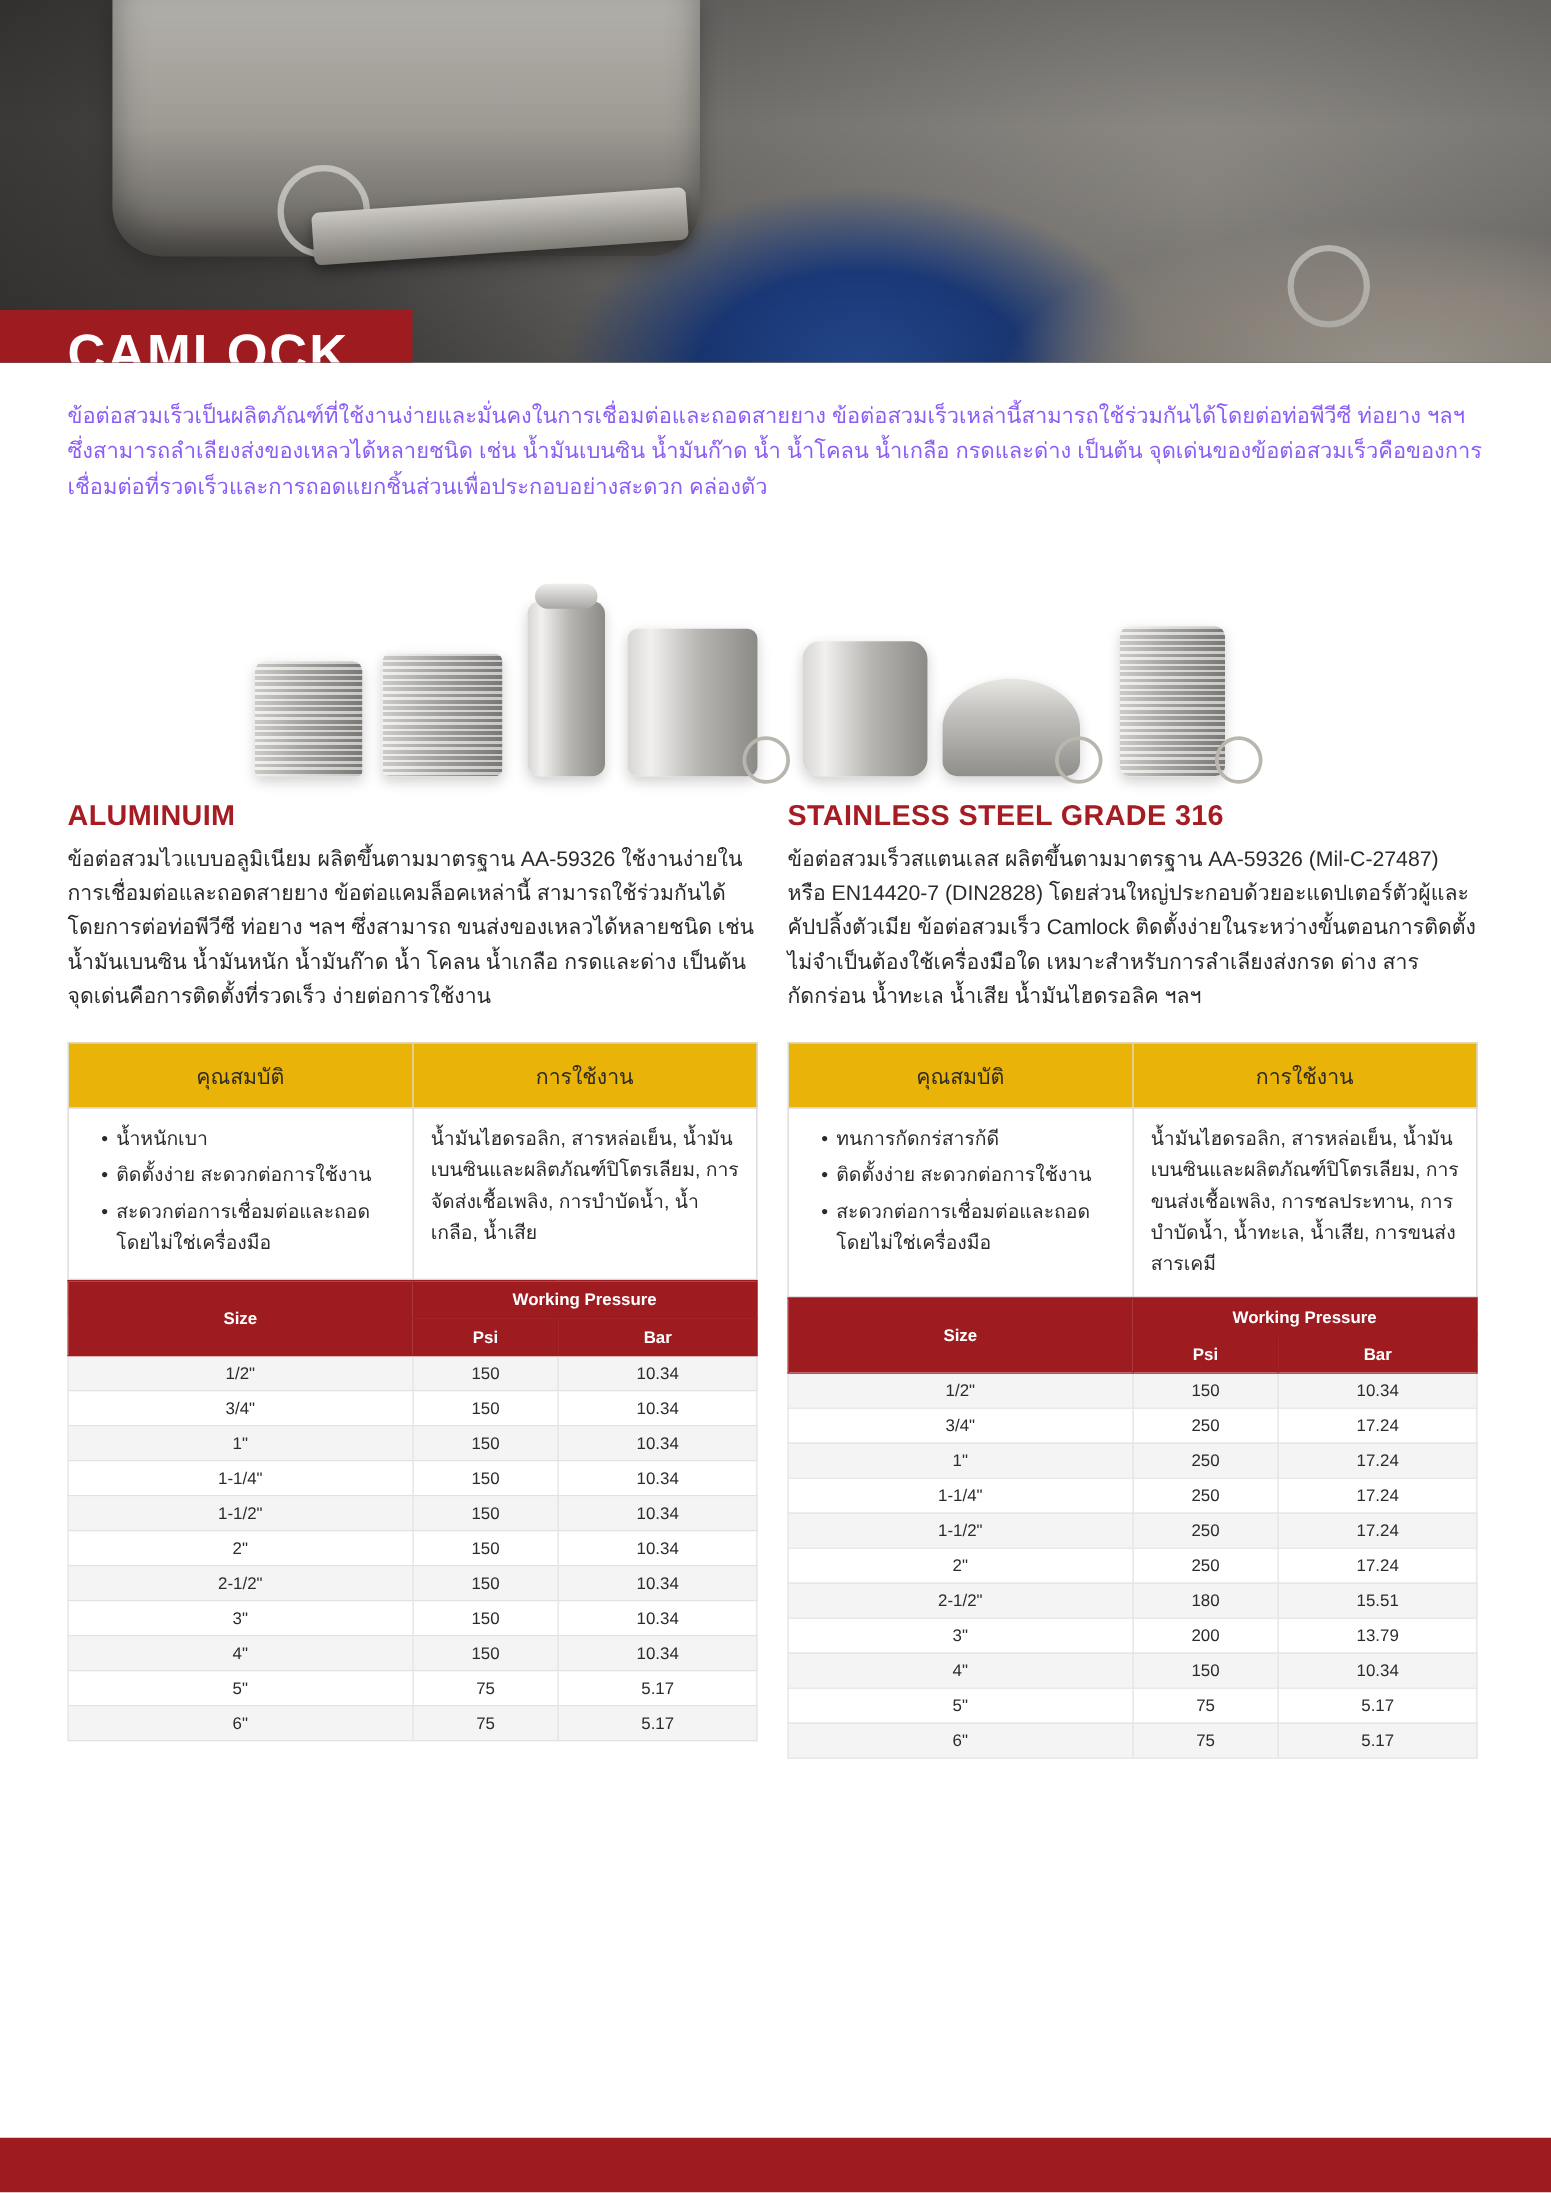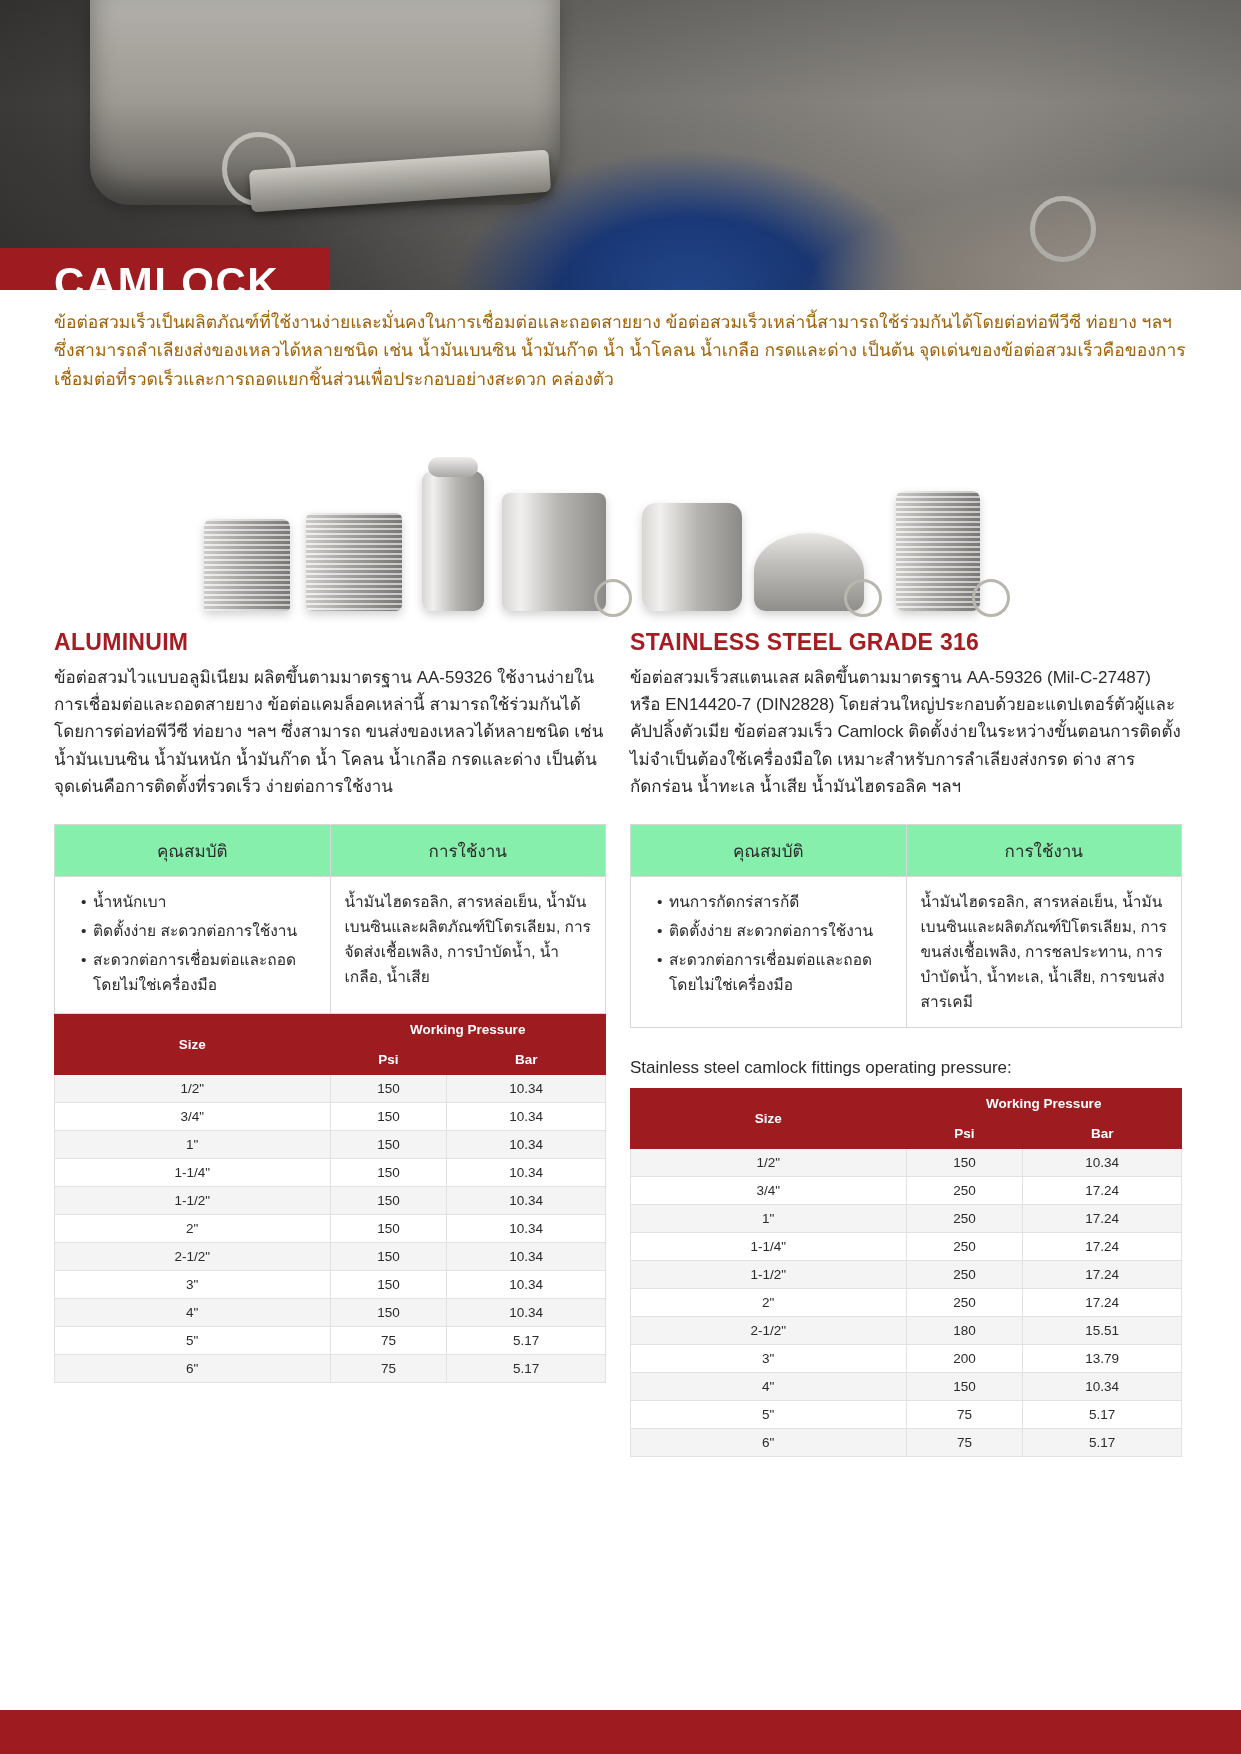--- a/index.html
+++ b/index.html
@@ -87,24 +87,24 @@
     font-size: 42px;
     font-weight: bold;
     letter-spacing: 1.5px;
   }
 
   
   .page {
     padding: 0 54px;
   }
   .intro {
-    margin-top: 18px;
+    margin-top: 28px;
     font-size: 17.5px;
     line-height: 1.62;
-    color: #a16207;
+    color: #8b5cf6;
   }
 
   
   .products {
     position: relative;
     height: 210px;
     margin: 18px 0 6px;
   }
   .prod {
     position: absolute;
@@ -169,21 +169,21 @@
   }
 
   
   table.feat {
     width: 100%;
     border-collapse: collapse;
     margin-top: 24px;
     font-size: 15.5px;
   }
   table.feat th {
-    background: #86efac;
+    background: #eab308;
     border: 1px solid #d8d8d8;
     font-weight: normal;
     font-size: 17px;
     padding: 12px 6px;
     color: #2b2b2b;
   }
   table.feat td {
     border: 1px solid #d8d8d8;
     vertical-align: top;
     padding: 12px 14px;
@@ -406,21 +406,20 @@
                 <li>ทนการกัดกร่สารก้ดี</li>
                 <li>ติดตั้งง่าย สะดวกต่อการใช้งาน</li>
                 <li>สะดวกต่อการเชื่อมต่อและถอด โดยไม่ใช่เครื่องมือ</li>
               </ul>
             </td>
             <td>น้ำมันไฮดรอลิก, สารหล่อเย็น, น้ำมันเบนซินและผลิตภัณฑ์ปิโตรเลียม, การขนส่งเชื้อเพลิง, การชลประทาน, การบำบัดน้ำ, น้ำทะเล, น้ำเสีย, การขนส่งสารเคมี</td>
           </tr>
         </tbody>
       </table>
 
-      <div class="ptitle">Stainless steel camlock fittings operating pressure:</div>
 
       <table class="press">
         <thead>
           <tr>
             <th class="size-h" rowspan="2">Size</th>
             <th colspan="2">Working Pressure</th>
           </tr>
           <tr>
             <th>Psi</th>
             <th>Bar</th>

